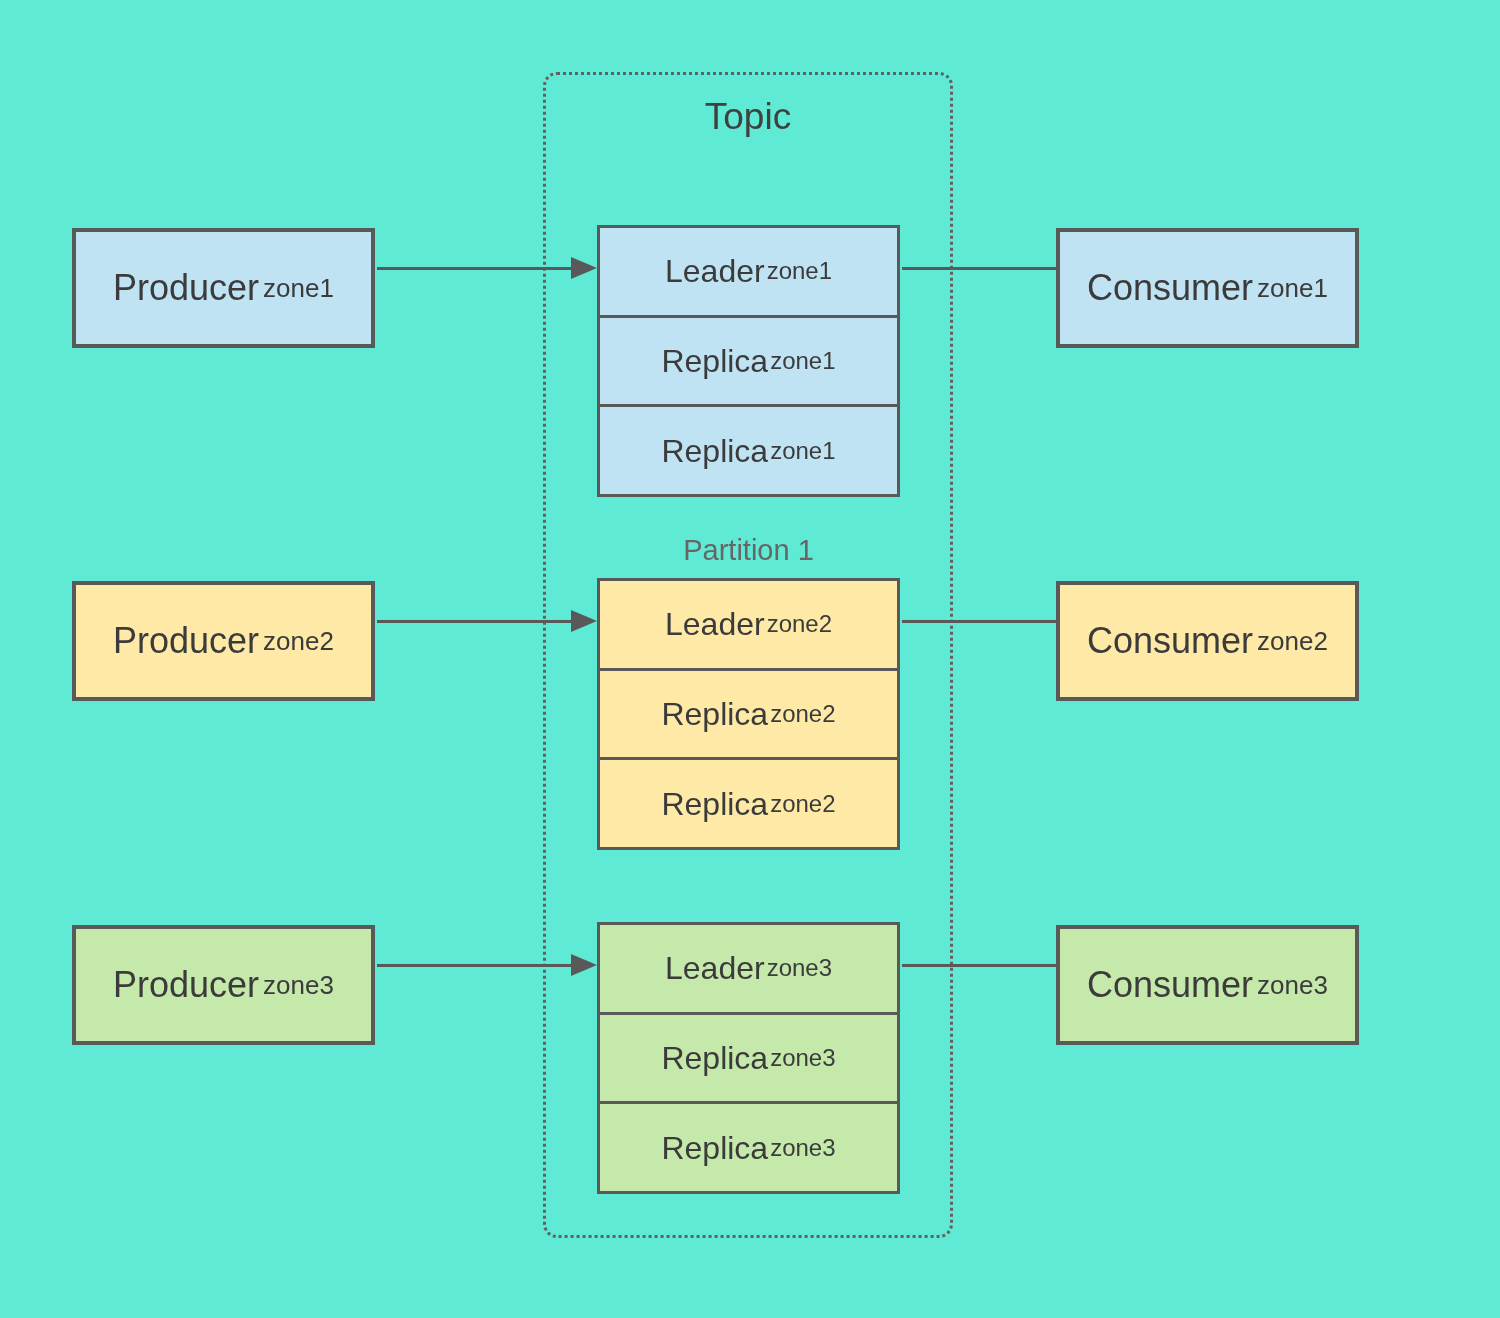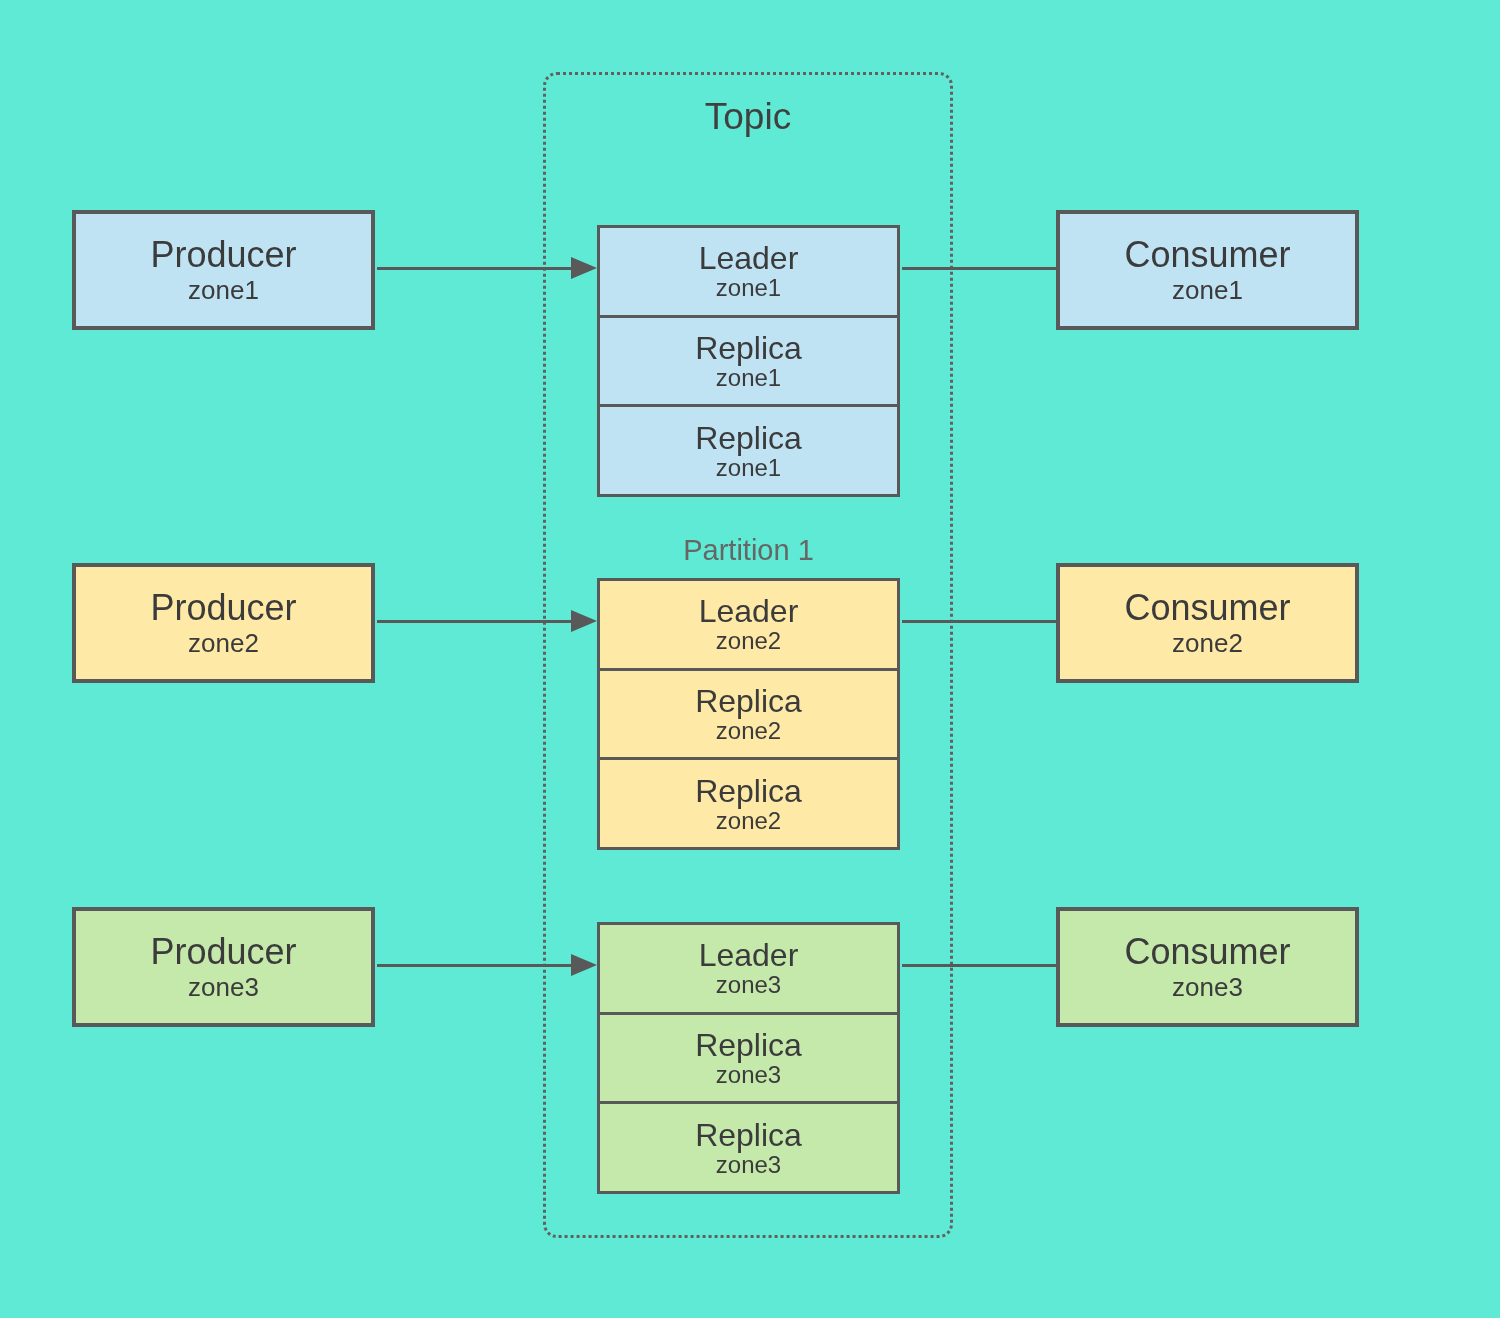--- a/index.html
+++ b/index.html
@@ -32,24 +32,25 @@
     color: #404040;
   }
 
   
   .node {
     position: absolute;
     width: 303px; height: 120px;
     border: 4px solid #595959;
     box-sizing: border-box;
     display: flex;
-    flex-direction: column;
+    flex-direction: row;
     align-items: center;
     justify-content: center;
     gap: 4px;
+    margin-top: 18px;
   }
   .node .title { font-size: 36px; line-height: 1.0; }
   .node .subtitle { font-size: 26px; line-height: 1.0; }
   .producer { left: 72px; }
   .consumer { left: 1056px; }
   .row1-node { top: 210px; }
   .row2-node { top: 563px; }
   .row3-node { top: 907px; }
 
   
@@ -76,21 +77,20 @@
     display: flex;
     flex-direction: column;
     gap: 3px;
   }
   .row1-stack { top: 225px; }
   .row2-stack { top: 578px; }
   .row3-stack { top: 922px; }
   .cell {
     flex: 1;
     display: flex;
-    flex-direction: column;
     align-items: center;
     justify-content: center;
     gap: 2px;
   }
   .cell .title { font-size: 32px; line-height: 1.0; }
   .cell .subtitle { font-size: 24px; line-height: 1.0; }
 
   
   .arrow {
     position: absolute;

